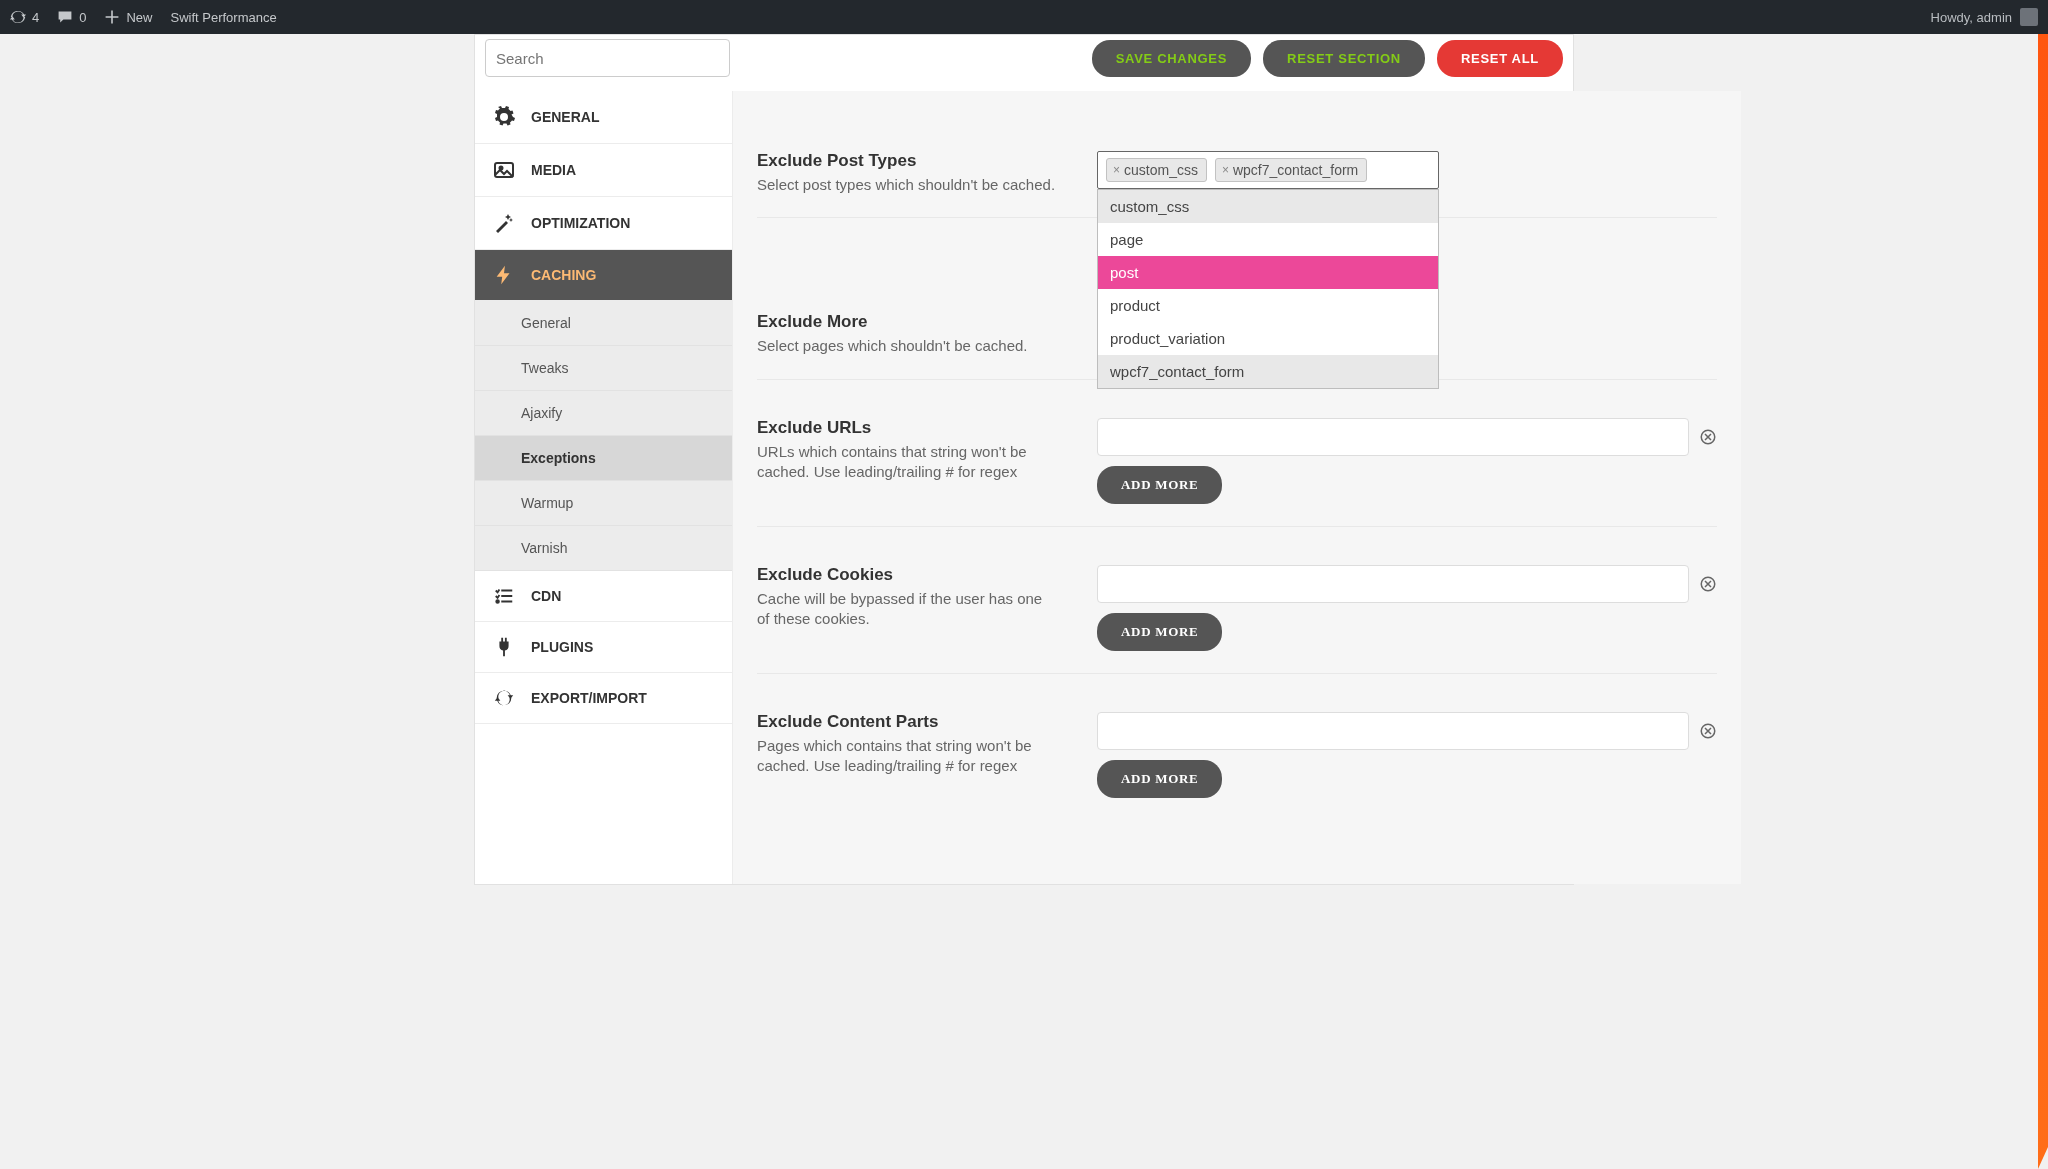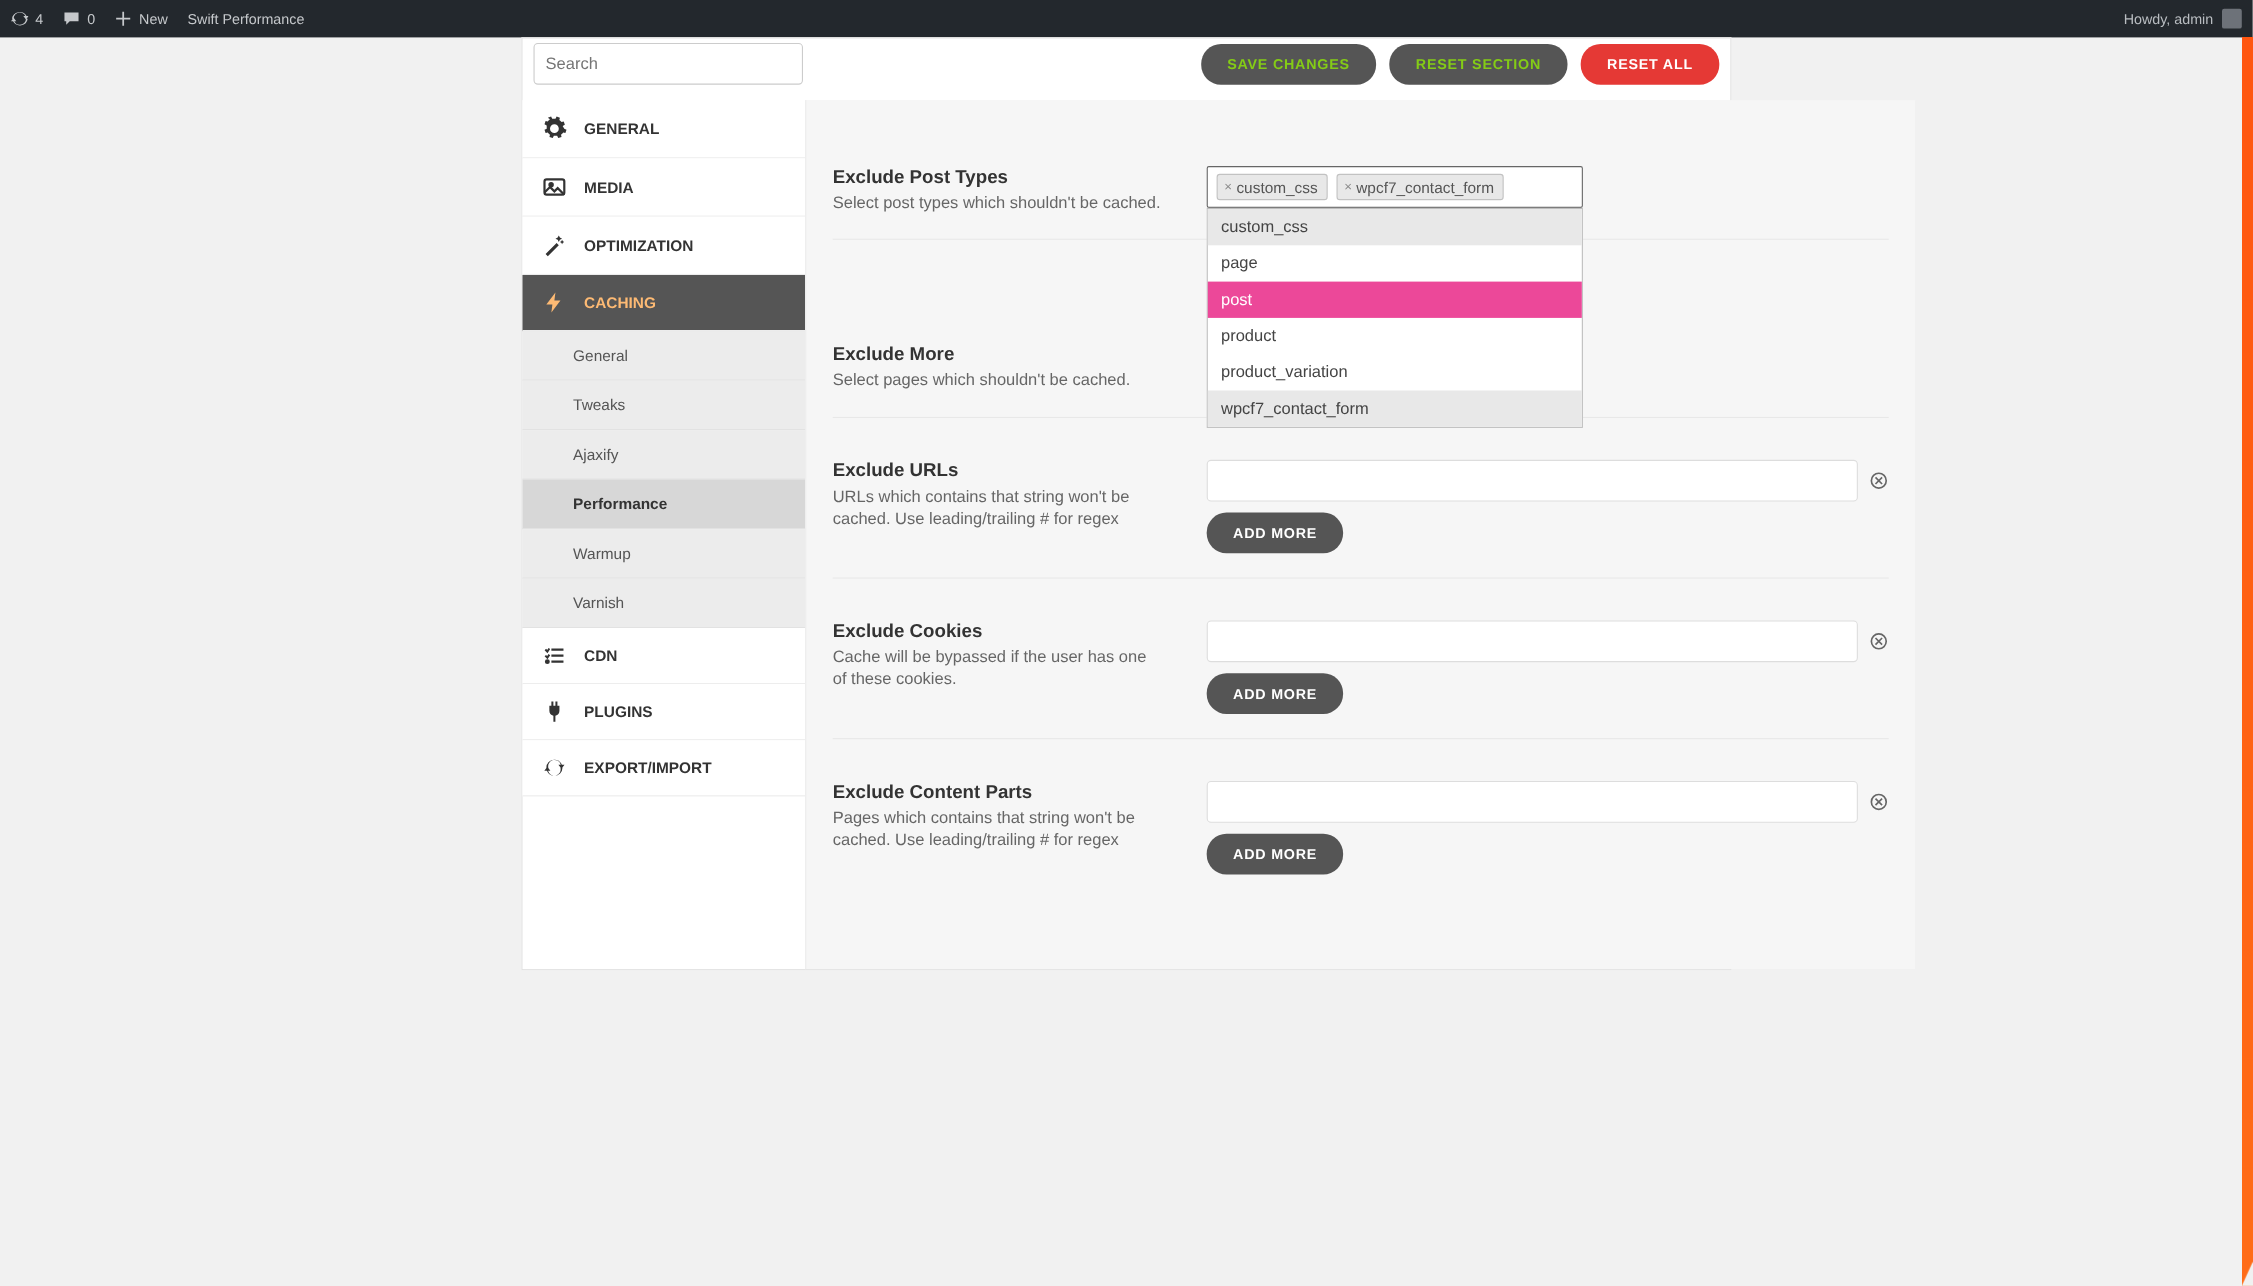--- a/index.html
+++ b/index.html
@@ -41,21 +41,21 @@
 .tag .x { font-size: 12px; color: #888; cursor: pointer; }
 
 .dropdown { position: absolute; top: 38px; left: 0; width: 342px; background: #fff; border: 1px solid #bdbdbd; z-index: 50; }
 .dropdown-item { padding: 8px 12px; font-size: 15px; color: #444; cursor: pointer; }
 .dropdown-item.highlight { background: #ec4899; color: #fff; }
 .dropdown-item.selected  { background: #e8e8e8; }
 
 .textbox-row { display: flex; align-items: center; gap: 10px; margin-bottom: 10px; }
 .textbox { width: 592px; height: 38px; border: 1px solid #ddd; border-radius: 4px; background: #fff; padding: 0 10px; font-size: 14px; }
 .remove { cursor: pointer; color: #666; }
-.btn.addmore { background: #555; color: #fff; border-radius: 18px; padding: 11px 24px; font-size: 13px; font-weight: 700; letter-spacing: 0.7px; text-transform: uppercase; border: none; cursor: pointer; }
+.btn.addmore { background: #555; color: #fff; border-radius: 18px; padding: 11px 24px; font-size: 13px; font-weight: 700; letter-spacing: 0.7px; text-transform: uppercase; border: none; cursor: pointer; font-family: Liberation Serif, serif; }
 
 .accent-bar { position: fixed; right: 0; top: 34px; bottom: 0; width: 10px; background: linear-gradient(#ff5610, #ff6d18); }
 .accent-bar::after{content:"";position:absolute;bottom:0;right:0;border-style:solid;border-width:0 0 22px 10px;border-color:transparent transparent #f1f1f1 transparent;}
 </style>
 </head>
 <body>
 
 <div class="topbar">
   <div class="topbar-left">
     <div class="topbar-item">
@@ -142,21 +142,21 @@
         <div class="sub-item">
             <span>General</span>
           </div>
         <div class="sub-item">
             <span>Tweaks</span>
           </div>
         <div class="sub-item">
             <span>Ajaxify</span>
           </div>
         <div class="sub-item active">
-            <span>Performance</span>
+            <span>Exceptions</span>
           </div>
         <div class="sub-item">
             <span>Warmup</span>
           </div>
         <div class="sub-item">
             <span>Varnish</span>
           </div>
         <div class="side-item">
           <span class="icon-wrap">
               <svg width="22" height="22" viewBox="0 0 24 24" fill="none" stroke="currentColor" stroke-width="2.3">

